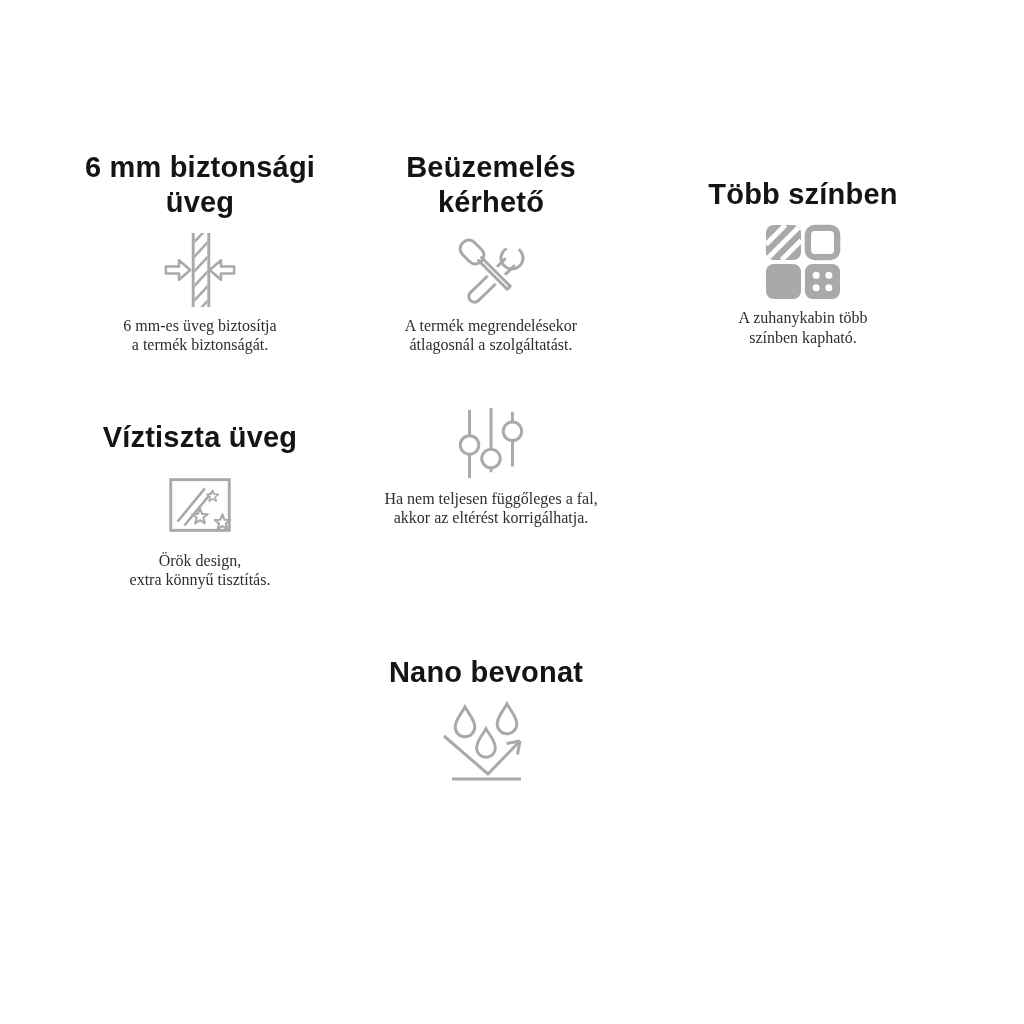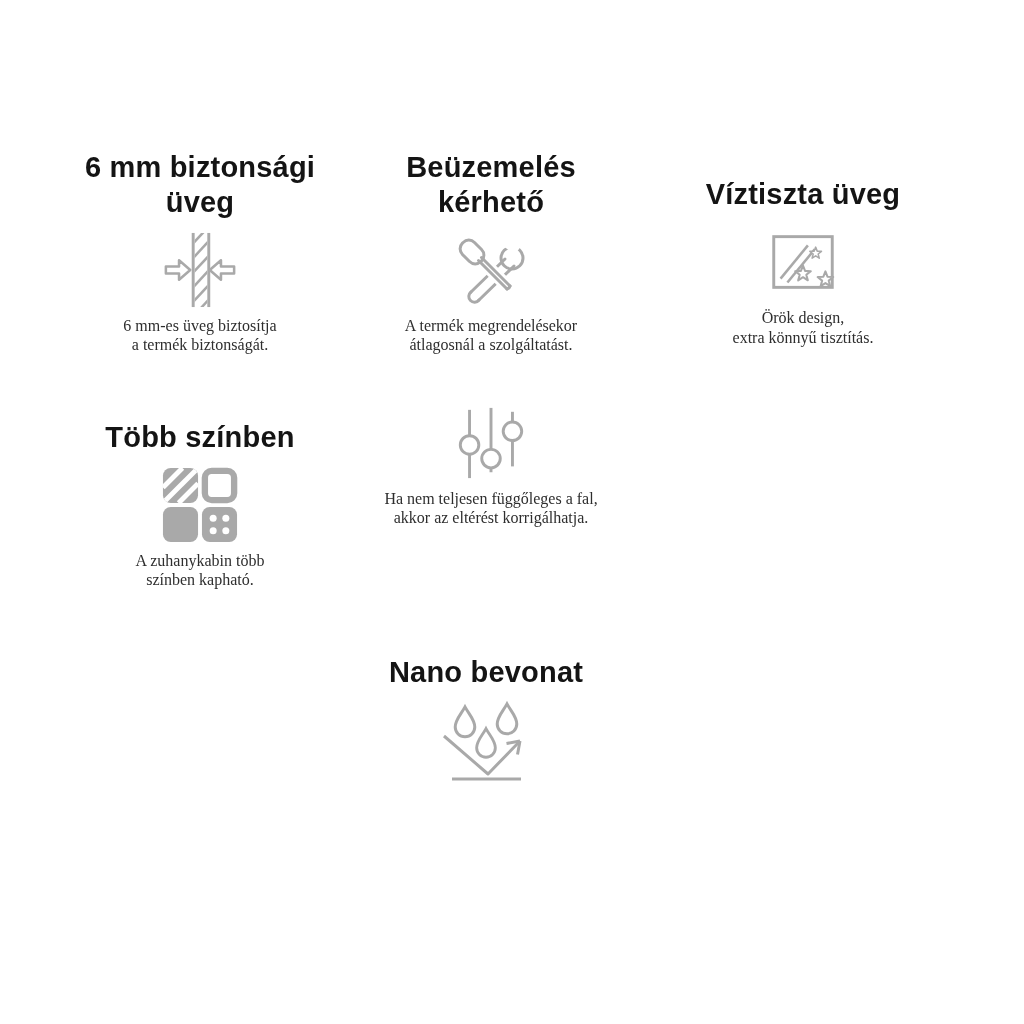--- a/index.html
+++ b/index.html
@@ -111,37 +111,20 @@
   <rect x="8" y="13.5" width="26" height="17" rx="8" fill="#ffffff" transform="rotate(45 21 22)"></rect>
   <path d="M30.5 27.5 L59 56"></path>
   <path d="M27.5 30.5 L56 59"></path>
   <path d="M59 56 A4.2 4.2 0 0 1 56 59"></path>
 </svg>
       </div>
     <p class="feature-desc">A termék megrendelésekor
 átlagosnál a szolgáltatást.</p>
   </section>
     <section class="feature">
-    <h3 class="feature-title">Víztiszta üveg</h3>
-    <div class="feature-icon">
-        <svg width="80" height="78" viewBox="0 0 80 80" fill="none" stroke="currentColor" stroke-width="3">
-  <rect x="10" y="14" width="60" height="52"></rect>
-  <line x1="17" y1="57" x2="45" y2="23" stroke-width="2.6"></line>
-  <line x1="24" y1="61" x2="52" y2="27" stroke-width="2.6"></line>
-  <g stroke-width="2" stroke-linejoin="round" fill="#ffffff">
-    <path transform="translate(53 31) scale(0.78)" d="M0 -8 L2 -2.75 L7.61 -2.47 L3.24 1.05 L4.7 6.47 L0 3.4 L-4.7 6.47 L-3.24 1.05 L-7.61 -2.47 L-2 -2.75 Z"></path>
-    <path transform="translate(40 52) scale(1.05)" d="M0 -8 L2 -2.75 L7.61 -2.47 L3.24 1.05 L4.7 6.47 L0 3.4 L-4.7 6.47 L-3.24 1.05 L-7.61 -2.47 L-2 -2.75 Z"></path>
-    <path transform="translate(63 58) scale(1.05)" d="M0 -8 L2 -2.75 L7.61 -2.47 L3.24 1.05 L4.7 6.47 L0 3.4 L-4.7 6.47 L-3.24 1.05 L-7.61 -2.47 L-2 -2.75 Z"></path>
-  </g>
-</svg>
-      </div>
-    <p class="feature-desc">Örök design,
-extra könnyű tisztítás.</p>
-  </section>
-    <section class="feature">
     <h3 class="feature-title">Több színben</h3>
     <div class="feature-icon">
         <svg width="78" height="78" viewBox="0 0 80 80" fill="none">
   <defs>
             <clipPath id="co-clip-4-0">
               <rect x="2" y="2" width="36" height="36" rx="8"></rect>
             </clipPath>
           </defs>
   <rect x="2" y="2" width="36" height="36" rx="8" fill="currentColor"></rect>
   <g clip-path="url(#co-clip-4-0)" stroke="#ffffff" stroke-width="5">
@@ -155,20 +138,37 @@
   <g fill="#ffffff">
     <circle cx="53.5" cy="53.5" r="3.6"></circle>
             <circle cx="66.5" cy="53.5" r="3.6"></circle>
     <circle cx="53.5" cy="66.5" r="3.6"></circle>
             <circle cx="66.5" cy="66.5" r="3.6"></circle>
   </g>
 </svg>
       </div>
     <p class="feature-desc">A zuhanykabin több
 színben kapható.</p>
+  </section>
+    <section class="feature">
+    <h3 class="feature-title">Víztiszta üveg</h3>
+    <div class="feature-icon">
+        <svg width="80" height="78" viewBox="0 0 80 80" fill="none" stroke="currentColor" stroke-width="3">
+  <rect x="10" y="14" width="60" height="52"></rect>
+  <line x1="17" y1="57" x2="45" y2="23" stroke-width="2.6"></line>
+  <line x1="24" y1="61" x2="52" y2="27" stroke-width="2.6"></line>
+  <g stroke-width="2" stroke-linejoin="round" fill="#ffffff">
+    <path transform="translate(53 31) scale(0.78)" d="M0 -8 L2 -2.75 L7.61 -2.47 L3.24 1.05 L4.7 6.47 L0 3.4 L-4.7 6.47 L-3.24 1.05 L-7.61 -2.47 L-2 -2.75 Z"></path>
+    <path transform="translate(40 52) scale(1.05)" d="M0 -8 L2 -2.75 L7.61 -2.47 L3.24 1.05 L4.7 6.47 L0 3.4 L-4.7 6.47 L-3.24 1.05 L-7.61 -2.47 L-2 -2.75 Z"></path>
+    <path transform="translate(63 58) scale(1.05)" d="M0 -8 L2 -2.75 L7.61 -2.47 L3.24 1.05 L4.7 6.47 L0 3.4 L-4.7 6.47 L-3.24 1.05 L-7.61 -2.47 L-2 -2.75 Z"></path>
+  </g>
+</svg>
+      </div>
+    <p class="feature-desc">Örök design,
+extra könnyű tisztítás.</p>
   </section>
     <section class="feature">
     <div class="feature-icon">
         <svg width="78" height="78" viewBox="0 0 80 80" fill="none" stroke="currentColor" stroke-width="3">
   <line x1="18" y1="6" x2="18" y2="76"></line>
   <line x1="40" y1="4" x2="40" y2="70"></line>
   <line x1="62" y1="8" x2="62" y2="64"></line>
   <circle cx="18" cy="42" r="9.5" fill="#ffffff"></circle>
   <circle cx="40" cy="56" r="9.5" fill="#ffffff"></circle>
   <circle cx="62" cy="28" r="9.5" fill="#ffffff"></circle>

